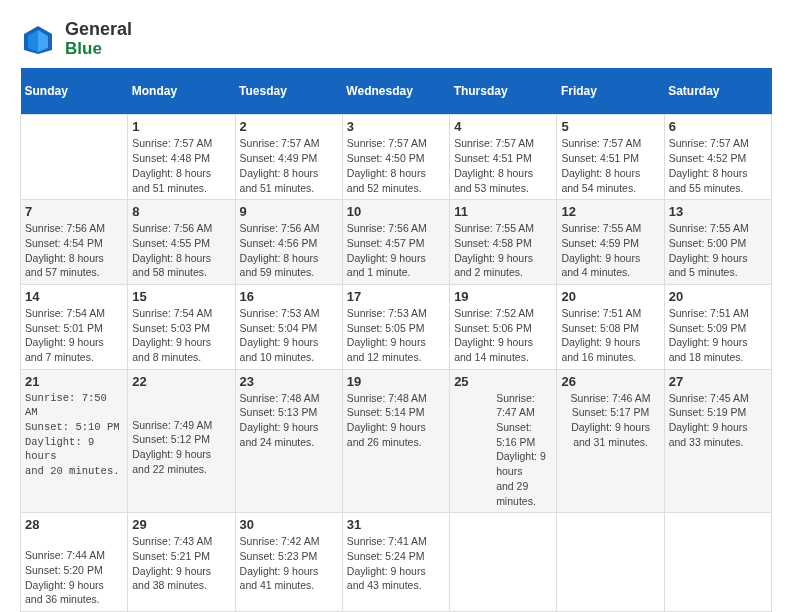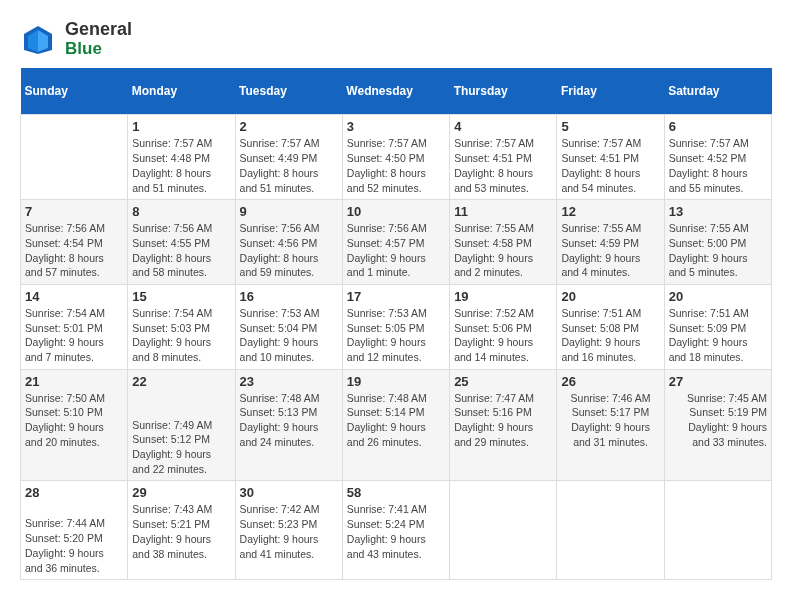--- a/index.html
+++ b/index.html
@@ -267,21 +267,21 @@
           <span class="day-number">20</span>
           <div class="day-info" style="white-space: pre-line;">Sunrise: 7:51 AM
 Sunset: 5:09 PM
 Daylight: 9 hours
 and 18 minutes.</div>
         </td>
       </tr>
       <tr>
         <td>
           <span class="day-number">21</span>
-          <div class="day-info" style="white-space: pre-line;">Sunrise: 7:50 AM
+          <div class="day-info" style="white-space: pre-line; font-family: Liberation Mono, monospace;">Sunrise: 7:50 AM
 Sunset: 5:10 PM
 Daylight: 9 hours
 and 20 minutes.</div>
         </td>
         <td>
           <span class="day-number">22</span>
           <div class="day-info" style="white-space: pre-line; margin-top: 29px;">Sunrise: 7:49 AM
 Sunset: 5:12 PM
 Daylight: 9 hours
 and 22 minutes.</div>
@@ -295,35 +295,35 @@
         </td>
         <td>
           <span class="day-number">19</span>
           <div class="day-info" style="white-space: pre-line;">Sunrise: 7:48 AM
 Sunset: 5:14 PM
 Daylight: 9 hours
 and 26 minutes.</div>
         </td>
         <td>
           <span class="day-number">25</span>
-          <div class="day-info" style="white-space: pre-line;">Sunrise: 7:47 AM
+          <div class="day-info" style="white-space: pre-line; margin-left: 42px;">Sunrise: 7:47 AM
 Sunset: 5:16 PM
 Daylight: 9 hours
 and 29 minutes.</div>
         </td>
         <td>
           <span class="day-number">26</span>
           <div class="day-info" style="white-space: pre-line; text-align: center;">Sunrise: 7:46 AM
 Sunset: 5:17 PM
 Daylight: 9 hours
 and 31 minutes.</div>
         </td>
         <td>
           <span class="day-number">27</span>
-          <div class="day-info" style="white-space: pre-line; text-align: right;">Sunrise: 7:45 AM
+          <div class="day-info" style="white-space: pre-line;">Sunrise: 7:45 AM
 Sunset: 5:19 PM
 Daylight: 9 hours
 and 33 minutes.</div>
         </td>
       </tr>
       <tr>
         <td>
           <span class="day-number">28</span>
           <div class="day-info" style="white-space: pre-line; margin-top: 16px;">Sunrise: 7:44 AM
 Sunset: 5:20 PM
@@ -338,21 +338,21 @@
 and 38 minutes.</div>
         </td>
         <td>
           <span class="day-number">30</span>
           <div class="day-info" style="white-space: pre-line;">Sunrise: 7:42 AM
 Sunset: 5:23 PM
 Daylight: 9 hours
 and 41 minutes.</div>
         </td>
         <td>
-          <span class="day-number">58</span>
+          <span class="day-number">31</span>
           <div class="day-info" style="white-space: pre-line;">Sunrise: 7:41 AM
 Sunset: 5:24 PM
 Daylight: 9 hours
 and 43 minutes.</div>
         </td>
         <td class="empty-cell"></td>
         <td class="empty-cell"></td>
         <td class="empty-cell"></td>
       </tr>
     </tbody>

